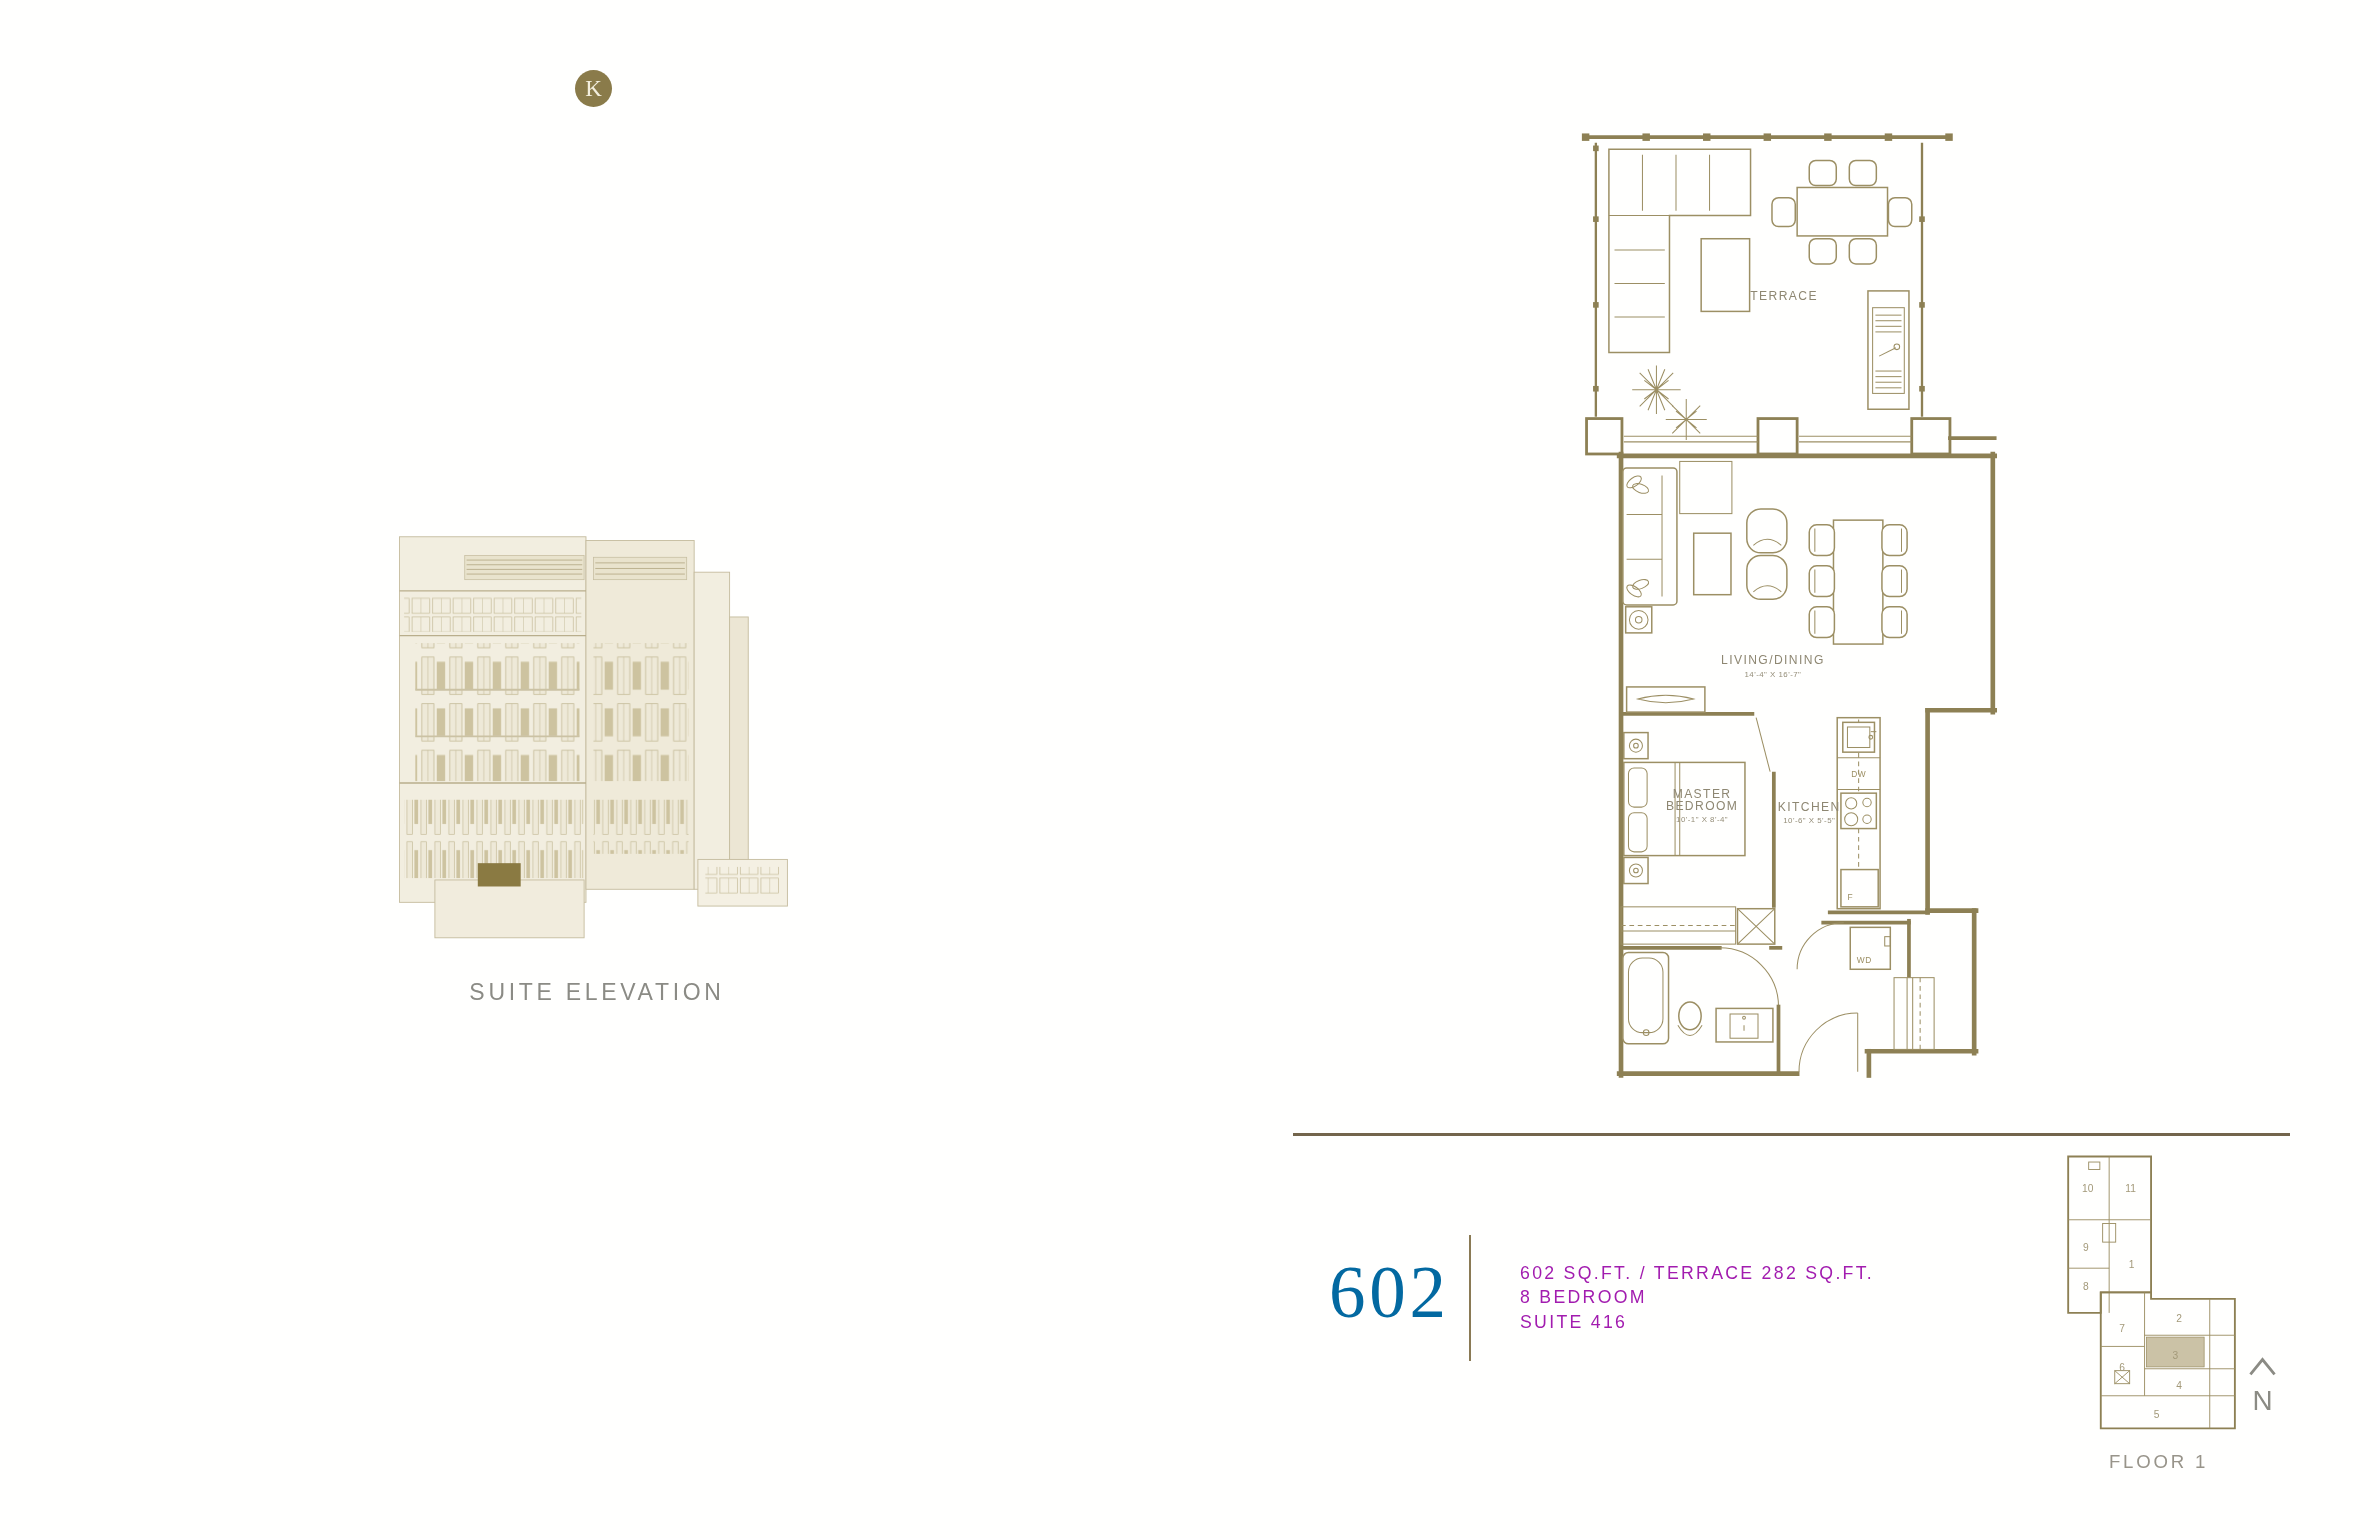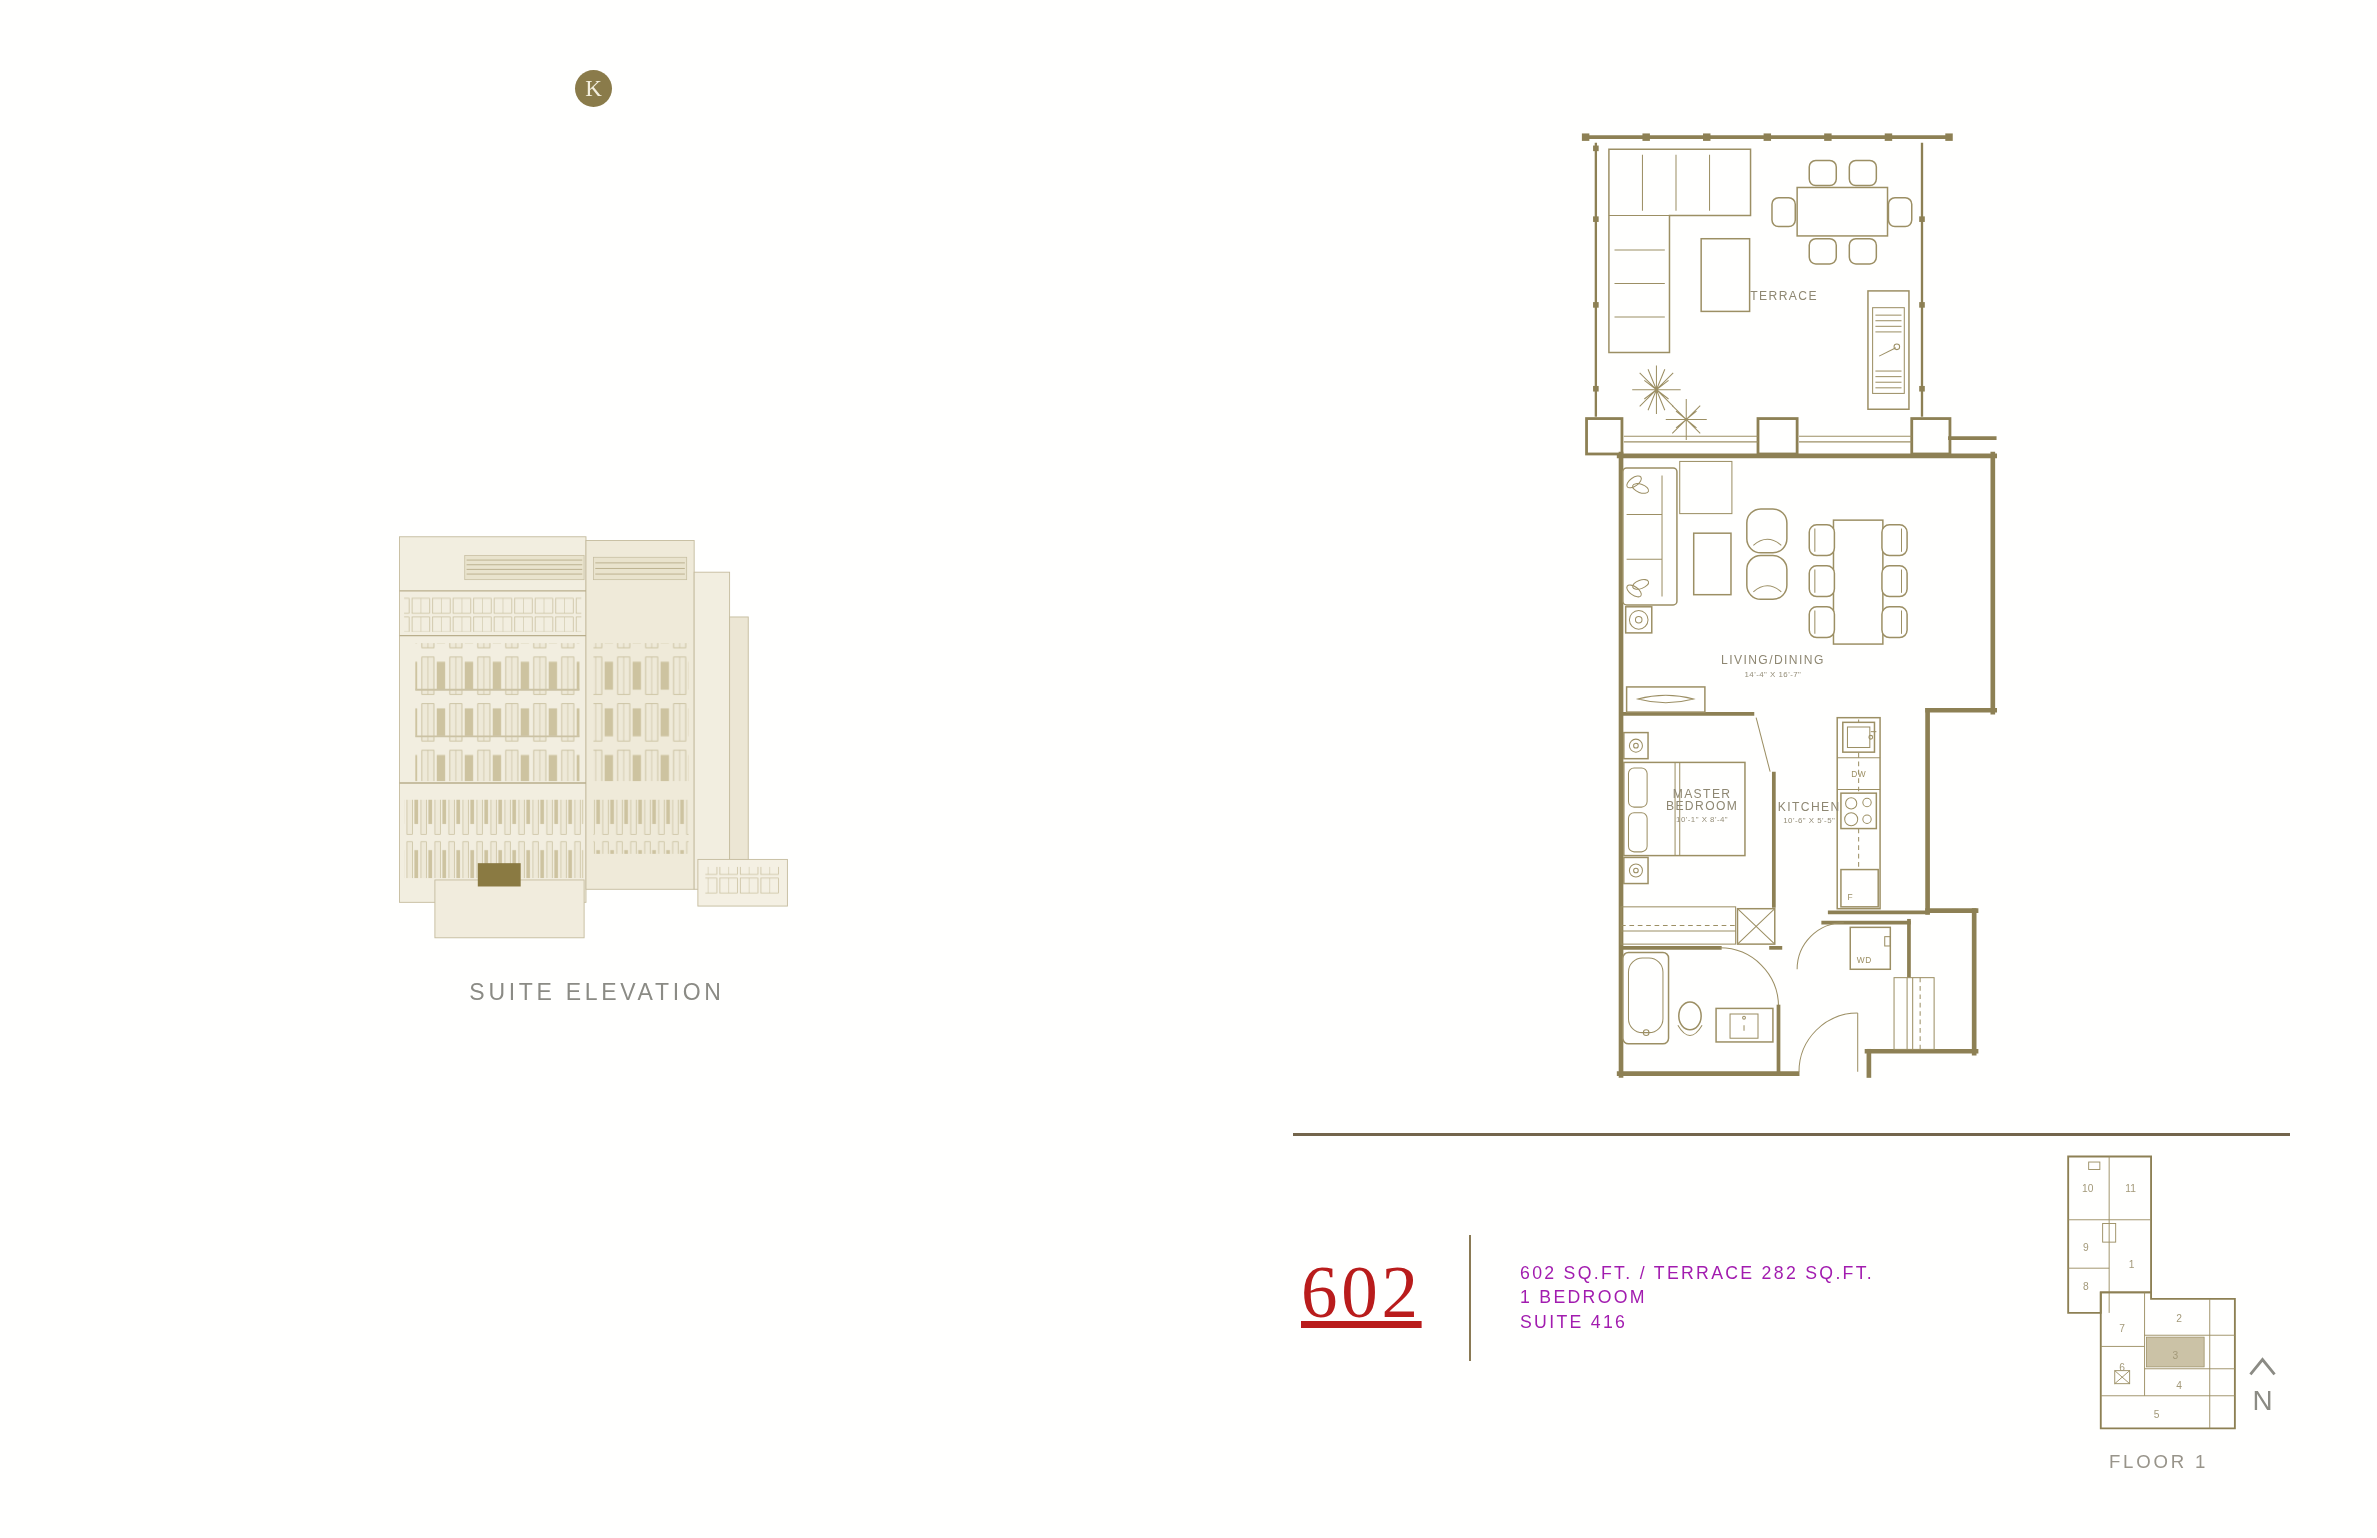--- a/index.html
+++ b/index.html
@@ -14,22 +14,22 @@
   .logo span{font-family:"Liberation Serif",serif;font-size:23px;color:#f3eedd;line-height:1;}
 
   
   .elev-caption{left:429px;top:979px;width:336px;text-align:center;font-size:23px;
                 letter-spacing:3.7px;color:#8b8b85;}
   .floor-caption{left:2084px;top:1451px;width:149px;text-align:center;font-size:18.6px;
                  letter-spacing:2.8px;color:#98948a;}
 
   
   .divider{left:1293px;top:1133px;width:997px;height:2.8px;background:#73654c;}
-  .suite-number{left:1301px;top:1251px;font-family:"Liberation Serif",serif;font-size:73px;
-                color:#b91c1c;letter-spacing:3.7px;text-decoration:underline;}
+  .suite-number{left:1329px;top:1251px;font-family:"Liberation Serif",serif;font-size:73px;
+                color:#0369a1;letter-spacing:3.7px;}
   .vsep{left:1469px;top:1235px;width:1.9px;height:126px;background:#8a7a55;}
   .info{left:1520px;color:#a21caf;font-size:17.7px;letter-spacing:2.3px;white-space:nowrap;}
   .info1{top:1263px;} .info2{top:1287px;} .info3{top:1312px;}
 
   
   .wall{stroke:#8d8054;stroke-width:5;fill:none;stroke-linecap:square;}
   .wall4{stroke:#8d8054;stroke-width:4;fill:none;stroke-linecap:square;}
   .colbox{fill:#fffffe;stroke:#8d8054;stroke-width:3;}
   .rail{stroke:#8d8054;stroke-width:2.5;fill:none;}
   .rail-top{stroke:#8d8054;stroke-width:4;fill:none;}
@@ -310,21 +310,21 @@
       <circle cx="1871" cy="1092" r="1.5" class="thin"></circle>
       <line x1="1871" y1="1100" x2="1871" y2="1106" class="thin"></line>
     </g>
   </svg>
 
   <div class="abs divider"></div>
 
   <div class="abs suite-number">602</div>
   <div class="abs vsep"></div>
   <div class="abs info info1">602 SQ.FT. / TERRACE 282 SQ.FT.</div>
-  <div class="abs info info2">1 BEDROOM</div>
+  <div class="abs info info2">8 BEDROOM</div>
   <div class="abs info info3">SUITE 416</div>
 
   <svg class="abs" style="left:2056px;top:1149px;" width="219" height="298" viewBox="2205 1232 235 320">
     <g>
       <path d="M2218 1240 H2307 V1386 H2253 V1408 H2218 Z" class="k-wall"></path>
       <path d="M2218 1308 H2307" class="k-thin"></path>
       <path d="M2262 1240 V1308" class="k-thin"></path>
       <path d="M2218 1360 H2262" class="k-thin"></path>
       <path d="M2262 1308 V1408" class="k-thin"></path>
       <rect x="2255" y="1312" width="14" height="20" class="k-thin"></rect>

